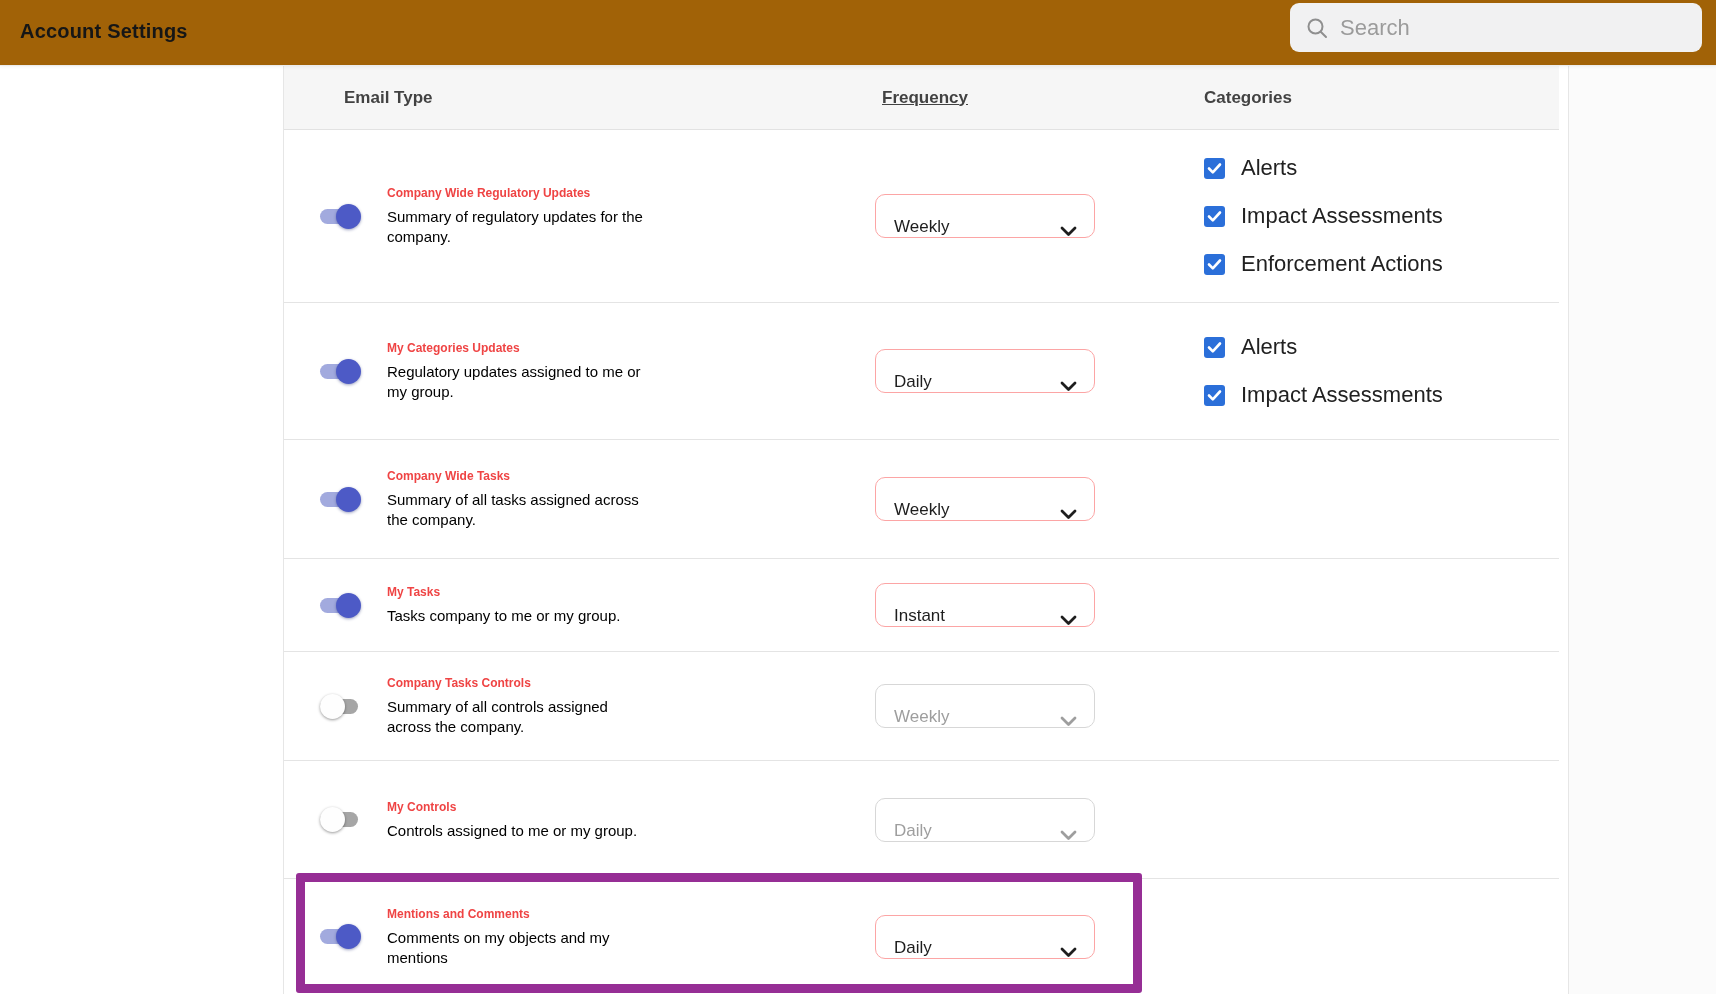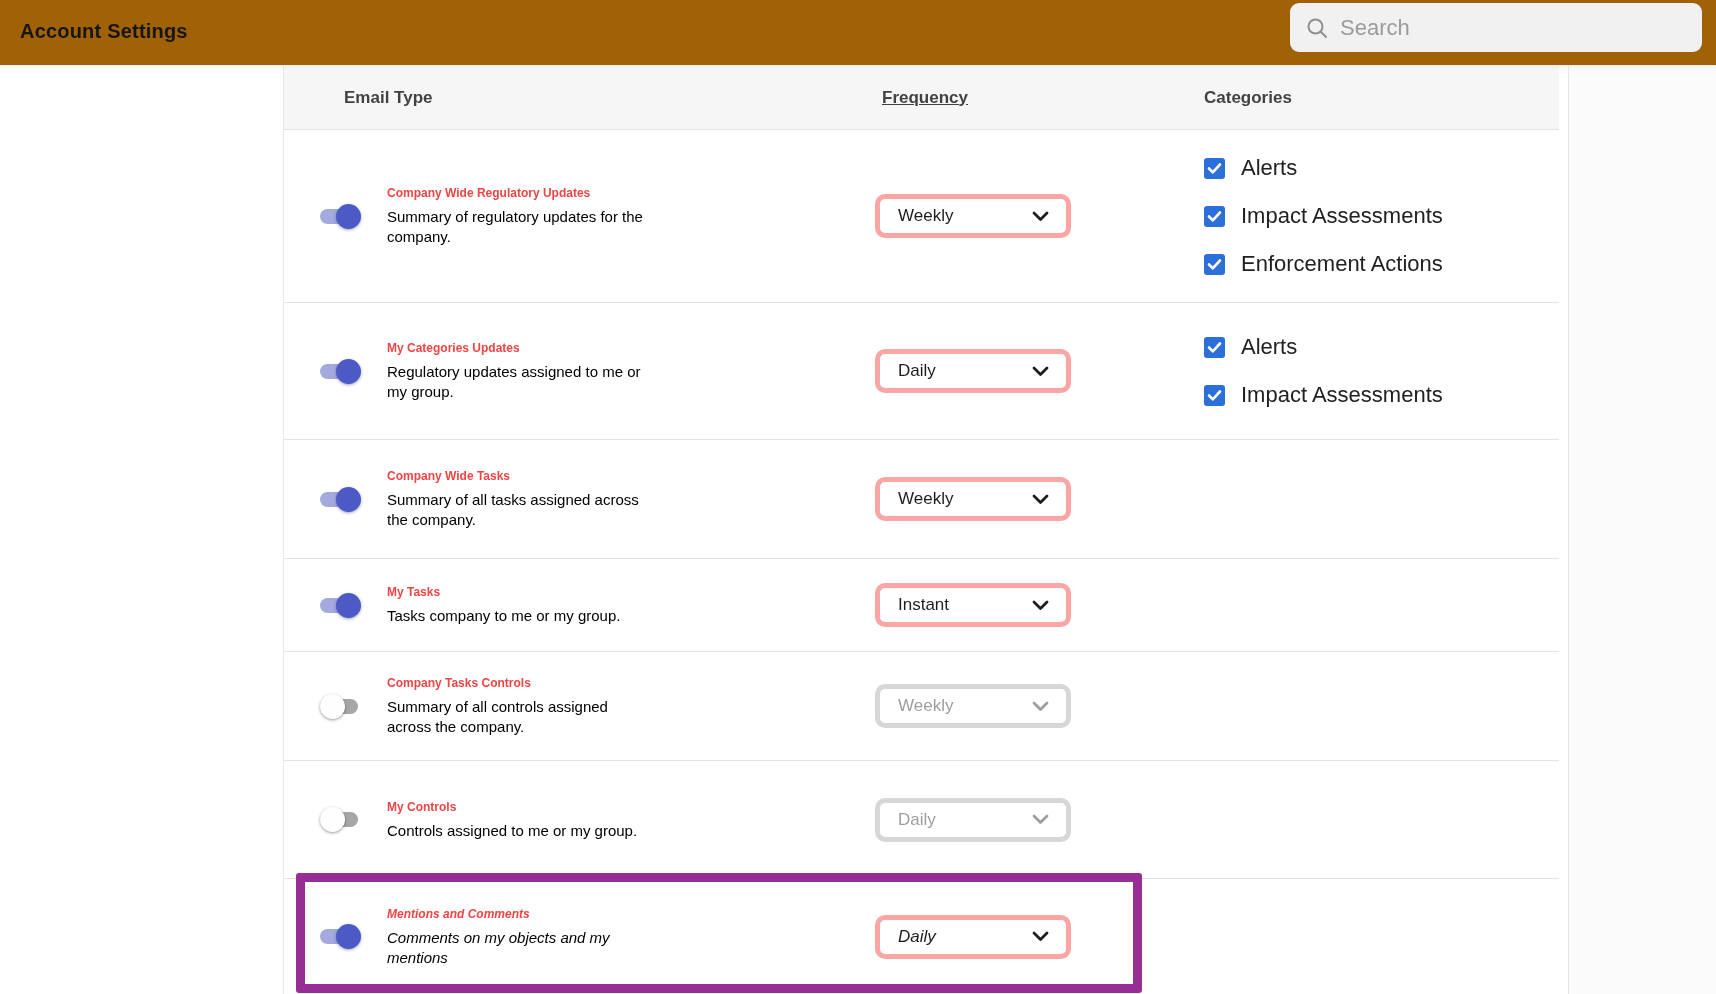--- a/index.html
+++ b/index.html
@@ -43,22 +43,22 @@
   .toggle.off .track { background:#a6a6a6; }
   .toggle.off .thumb { left:0; background:#fefefe; box-shadow:0 1px 3px rgba(0,0,0,0.40); }
 
   
   .text-block { position:absolute; left:103px; top:50%; transform:translateY(-50%); width:300px; }
   .row-title { font-size:12px; font-weight:bold; color:#ef4444; white-space:nowrap; margin-bottom:7px; }
   .row-desc  { font-size:15px; color:#000000; line-height:20px; max-width:262px; }
 
   
   .dropdown { position:absolute; left:591px; top:50%; transform:translateY(-50%);
-              width:196px; height:44px; background:#ffffff; border:5px solid #fca5a5; border-radius:10px;
-              display:flex; align-items:center; justify-content:space-between;
+              width:220px; height:44px; background:#ffffff; border:1px solid #fca5a5; border-radius:10px;
+              display:flex; align-items:flex-end; justify-content:space-between;
               padding:0 17px 0 18px; cursor:pointer; }
   .dropdown .dd-value { font-size:17px; color:#1e1e1e; }
   .dropdown svg path { stroke:#1e1e1e; }
   .dropdown.disabled { border-color:#d7d7d7; cursor:default; }
   .dropdown.disabled .dd-value { color:#9e9e9e; }
   .dropdown.disabled svg path { stroke:#9e9e9e; }
 
   
   .cats { position:absolute; left:920px; top:50%; transform:translateY(-50%);
           display:flex; flex-direction:column; gap:20px; }
@@ -231,21 +231,21 @@
       <div class="row-desc">Controls assigned to me or my group.</div>
     </div>
     <div class="dropdown disabled">
       <span class="dd-value">Daily</span>
       <svg width="17" height="11" viewBox="0 0 17 11">
         <path d="M2 2 L8.5 8.5 L15 2" fill="none" stroke-width="2.8" stroke-linecap="round" stroke-linejoin="round"></path>
       </svg>
     </div>
     <div class="cats"></div>
   </div>
-      <div class="row" style="height: 115px; font-style: italic;">
+      <div class="row" style="height: 115px;">
     <div class="toggle on">
       <span class="track"></span>
       <span class="thumb"></span>
     </div>
     <div class="text-block">
       <div class="row-title">Mentions and Comments</div>
       <div class="row-desc">Comments on my objects and my mentions</div>
     </div>
     <div class="dropdown">
       <span class="dd-value">Daily</span>

